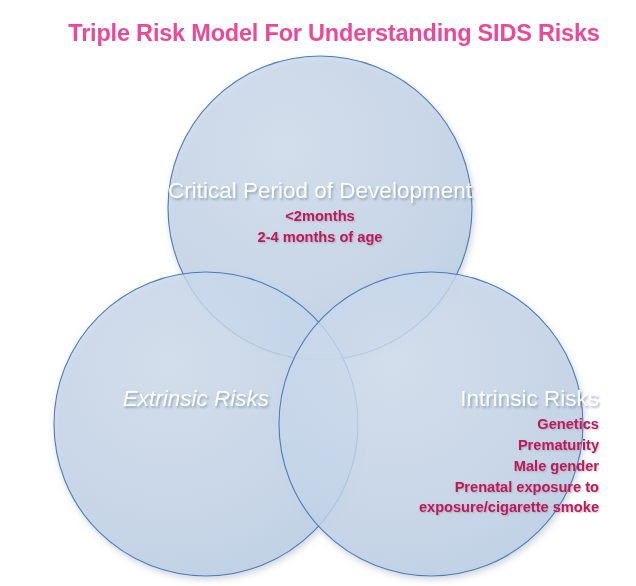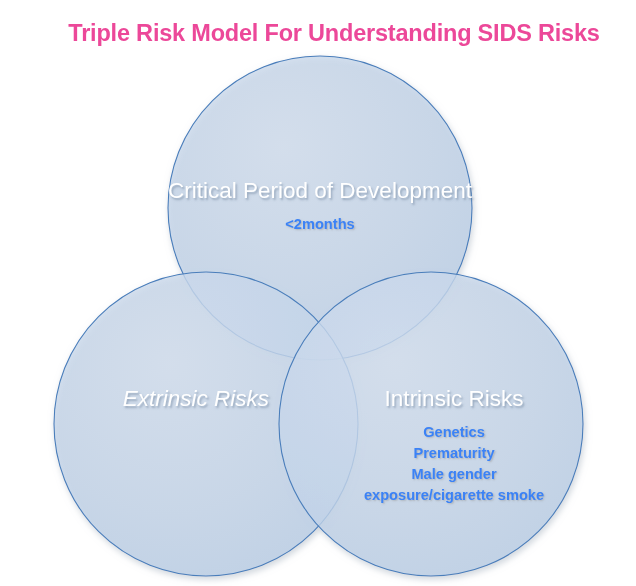--- a/index.html
+++ b/index.html
@@ -61,33 +61,33 @@
     font-weight: normal;
     line-height: 1.33;
     text-shadow: 1.5px 1.5px 2.2px rgba(120,140,165,0.65);
     white-space: nowrap;
     margin-top: 38px;
   }
   .lobe-heading.wrap {
     white-space: normal;
   }
   .lobe-items {
-    margin-top: 8px;
-    color: #3b82f6;
+    margin-top: 0;
+    color: #be185d;
     font-size: 14.6px;
     font-weight: bold;
     line-height: 1.43;
     text-shadow: 1.2px 1.2px 1.8px rgba(150,150,150,0.55);
     white-space: nowrap;
   }
 
   
   #text-top      { left: 168px; top: 138px; width: 304px; }
   #text-left     { left: 56px;  top: 346px; width: 280px; font-style: italic; }
-  #text-right    { left: 318px; top: 346px; width: 272px; }
+  #text-right    { left: 327px; top: 346px; width: 272px; text-align: right; }
 </style>
 </head>
 <body>
 
 <div id="diagram-title">Triple Risk Model For Understanding SIDS Risks</div>
 
 <div id="venn-stage">
 
   <svg id="venn-svg" viewBox="0 0 636 586" xmlns="http://www.w3.org/2000/svg">
     <defs>
@@ -105,30 +105,32 @@
       <circle cx="320" cy="208" r="152" fill="url(#lobeGrad)" fill-opacity="0.80" stroke="#4A7EBB" stroke-width="1.1"></circle>
       <circle cx="206" cy="424" r="152" fill="url(#lobeGrad)" fill-opacity="0.80" stroke="#4A7EBB" stroke-width="1.1"></circle>
       <circle cx="431" cy="424" r="152" fill="url(#lobeGrad)" fill-opacity="0.80" stroke="#4A7EBB" stroke-width="1.1"></circle>
     </g>
   </svg>
 
   <div id="text-top" class="lobe-text">
     <div class="lobe-heading wrap">Critical Period of Development</div>
     <div class="lobe-items">
       <div>&lt;2months</div>
+      <div>2-4 months of age</div>
     </div>
   </div>
 
   <div id="text-left" class="lobe-text">
     <div class="lobe-heading">Extrinsic Risks</div>
   </div>
 
   <div id="text-right" class="lobe-text">
     <div class="lobe-heading">Intrinsic Risks</div>
     <div class="lobe-items">
       <div>Genetics</div>
       <div>Prematurity</div>
       <div>Male gender</div>
+      <div>Prenatal exposure to</div>
       <div>exposure/cigarette smoke</div>
     </div>
   </div>
 
 </div>
 
 </body></html>

